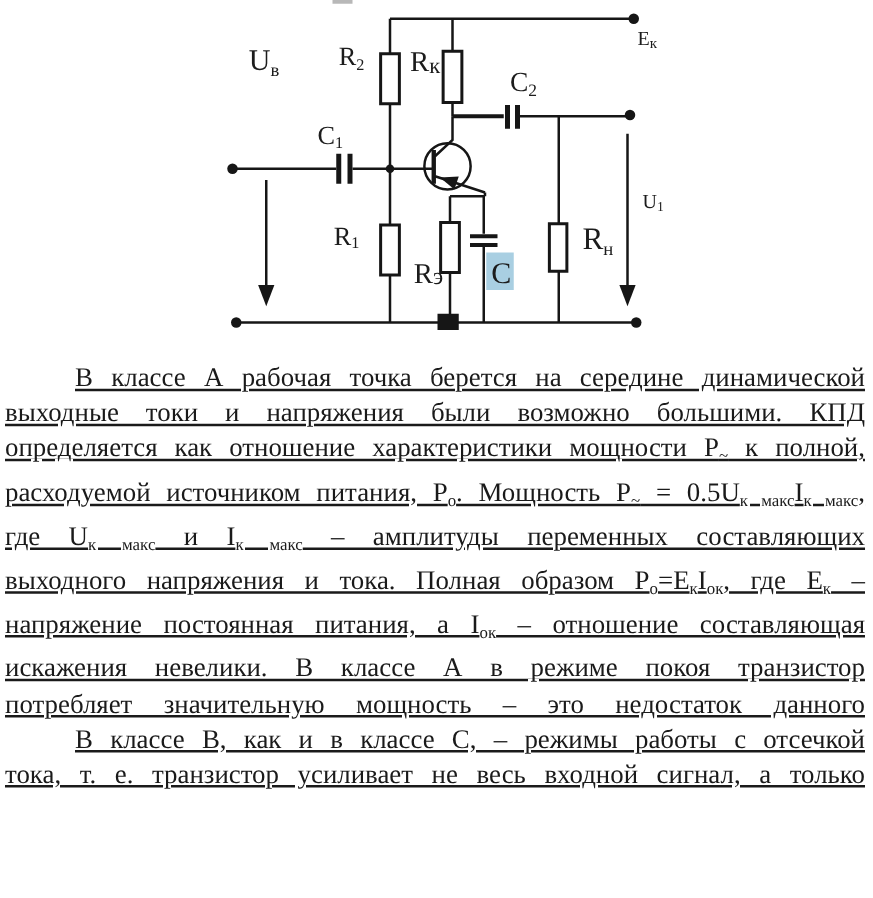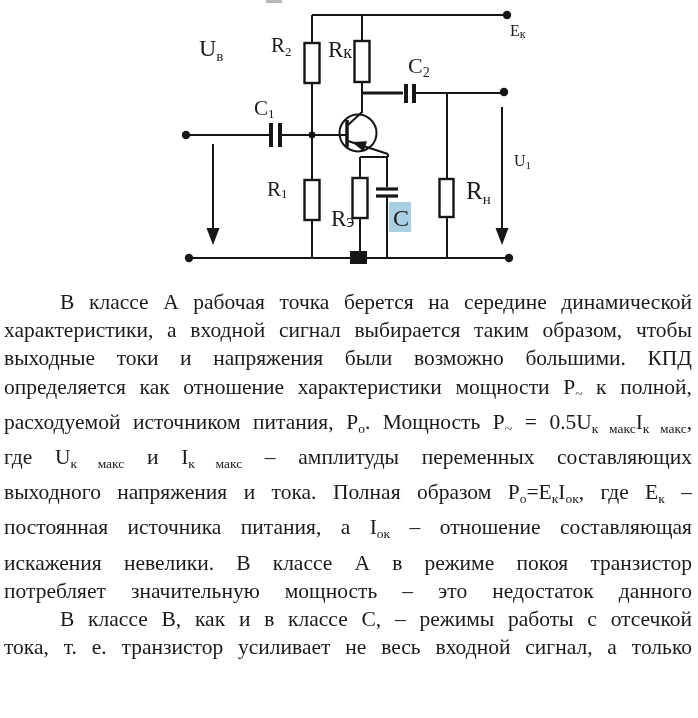--- a/index.html
+++ b/index.html
@@ -20,20 +20,21 @@
     left:4px;right:6px;top:288px;
     color:#1a1a1a;
   }
   .tline{
     font-family:"Liberation Serif",serif;
     font-size:21.5px;
     line-height:28.2px;
     text-align:justify;
     text-align-last:justify;
     white-space:normal;
+    text-decoration:underline;
   }
   .tline.plain{text-align-last:left;}
   .tline.indent{text-indent:56px;}
   .sub{
     font-size:13.5px;
     vertical-align:-4px;
   }
   .eta{
     font-family:"DejaVu Serif","Liberation Serif",serif;
     font-style:italic;
@@ -124,25 +125,24 @@
     <text x="254" y="115" font-size="21"><tspan>C</tspan><tspan font-size="13" dy="3">1</tspan></text>
     <text x="267" y="196" font-size="21"><tspan>R</tspan><tspan font-size="13" dy="2">1</tspan></text>
     <text x="331" y="226" font-size="23"><tspan>R</tspan><tspan font-size="19" dy="1">э</tspan></text>
     <text x="393" y="226" font-size="24" fill="#1f2430"><tspan>C</tspan></text>
     <text x="466" y="199" font-size="25"><tspan>R</tspan><tspan font-size="15" dy="5">н</tspan></text>
     <text x="514" y="166" font-size="16"><tspan>U</tspan><tspan font-size="11" dy="3">1</tspan></text>
   </svg>
 
   <div class="text-body">
       <div class="tline indent"><span>В классе А рабочая точка берется на середине динамической</span></div>
-      <div class="tline"><span>характеристики, а входной сигнал выбирается таким образом, чтобы</span></div>
       <div class="tline"><span>выходные токи и напряжения были возможно большими. КПД</span></div>
       <div class="tline"><span>определяется как отношение характеристики мощности P</span><span class="sub">~</span><span> к полной,</span></div>
       <div class="tline"><span>расходуемой источником питания, P</span><span class="sub">о</span><span>. Мощность P</span><span class="sub">~</span><span> = 0.5U</span><span class="sub">к макс</span><span>I</span><span class="sub">к макс</span><span>,</span></div>
       <div class="tline"><span>где U</span><span class="sub">к макс</span><span> и I</span><span class="sub">к макс</span><span> – амплитуды переменных составляющих</span></div>
       <div class="tline"><span>выходного напряжения и тока. Полная образом P</span><span class="sub">о</span><span>=E</span><span class="sub">к</span><span>I</span><span class="sub">ок</span><span>, где E</span><span class="sub">к</span><span> –</span></div>
-      <div class="tline"><span>постоянная источника питания, а I</span><span class="sub">ок</span><span> – отношение составляющая</span></div>
+      <div class="tline"><span>напряжение постоянная питания, а I</span><span class="sub">ок</span><span> – отношение составляющая</span></div>
       <div class="tline"><span>искажения невелики. В классе А в режиме покоя транзистор</span></div>
       <div class="tline"><span>потребляет значительную мощность – это недостаток данного</span></div>
       <div class="tline indent"><span>В классе В, как и в классе С, – режимы работы с отсечкой</span></div>
       <div class="tline"><span>тока, т. е. транзистор усиливает не весь входной сигнал, а только</span></div>
     </div>
 </div>
 
 </body></html>

